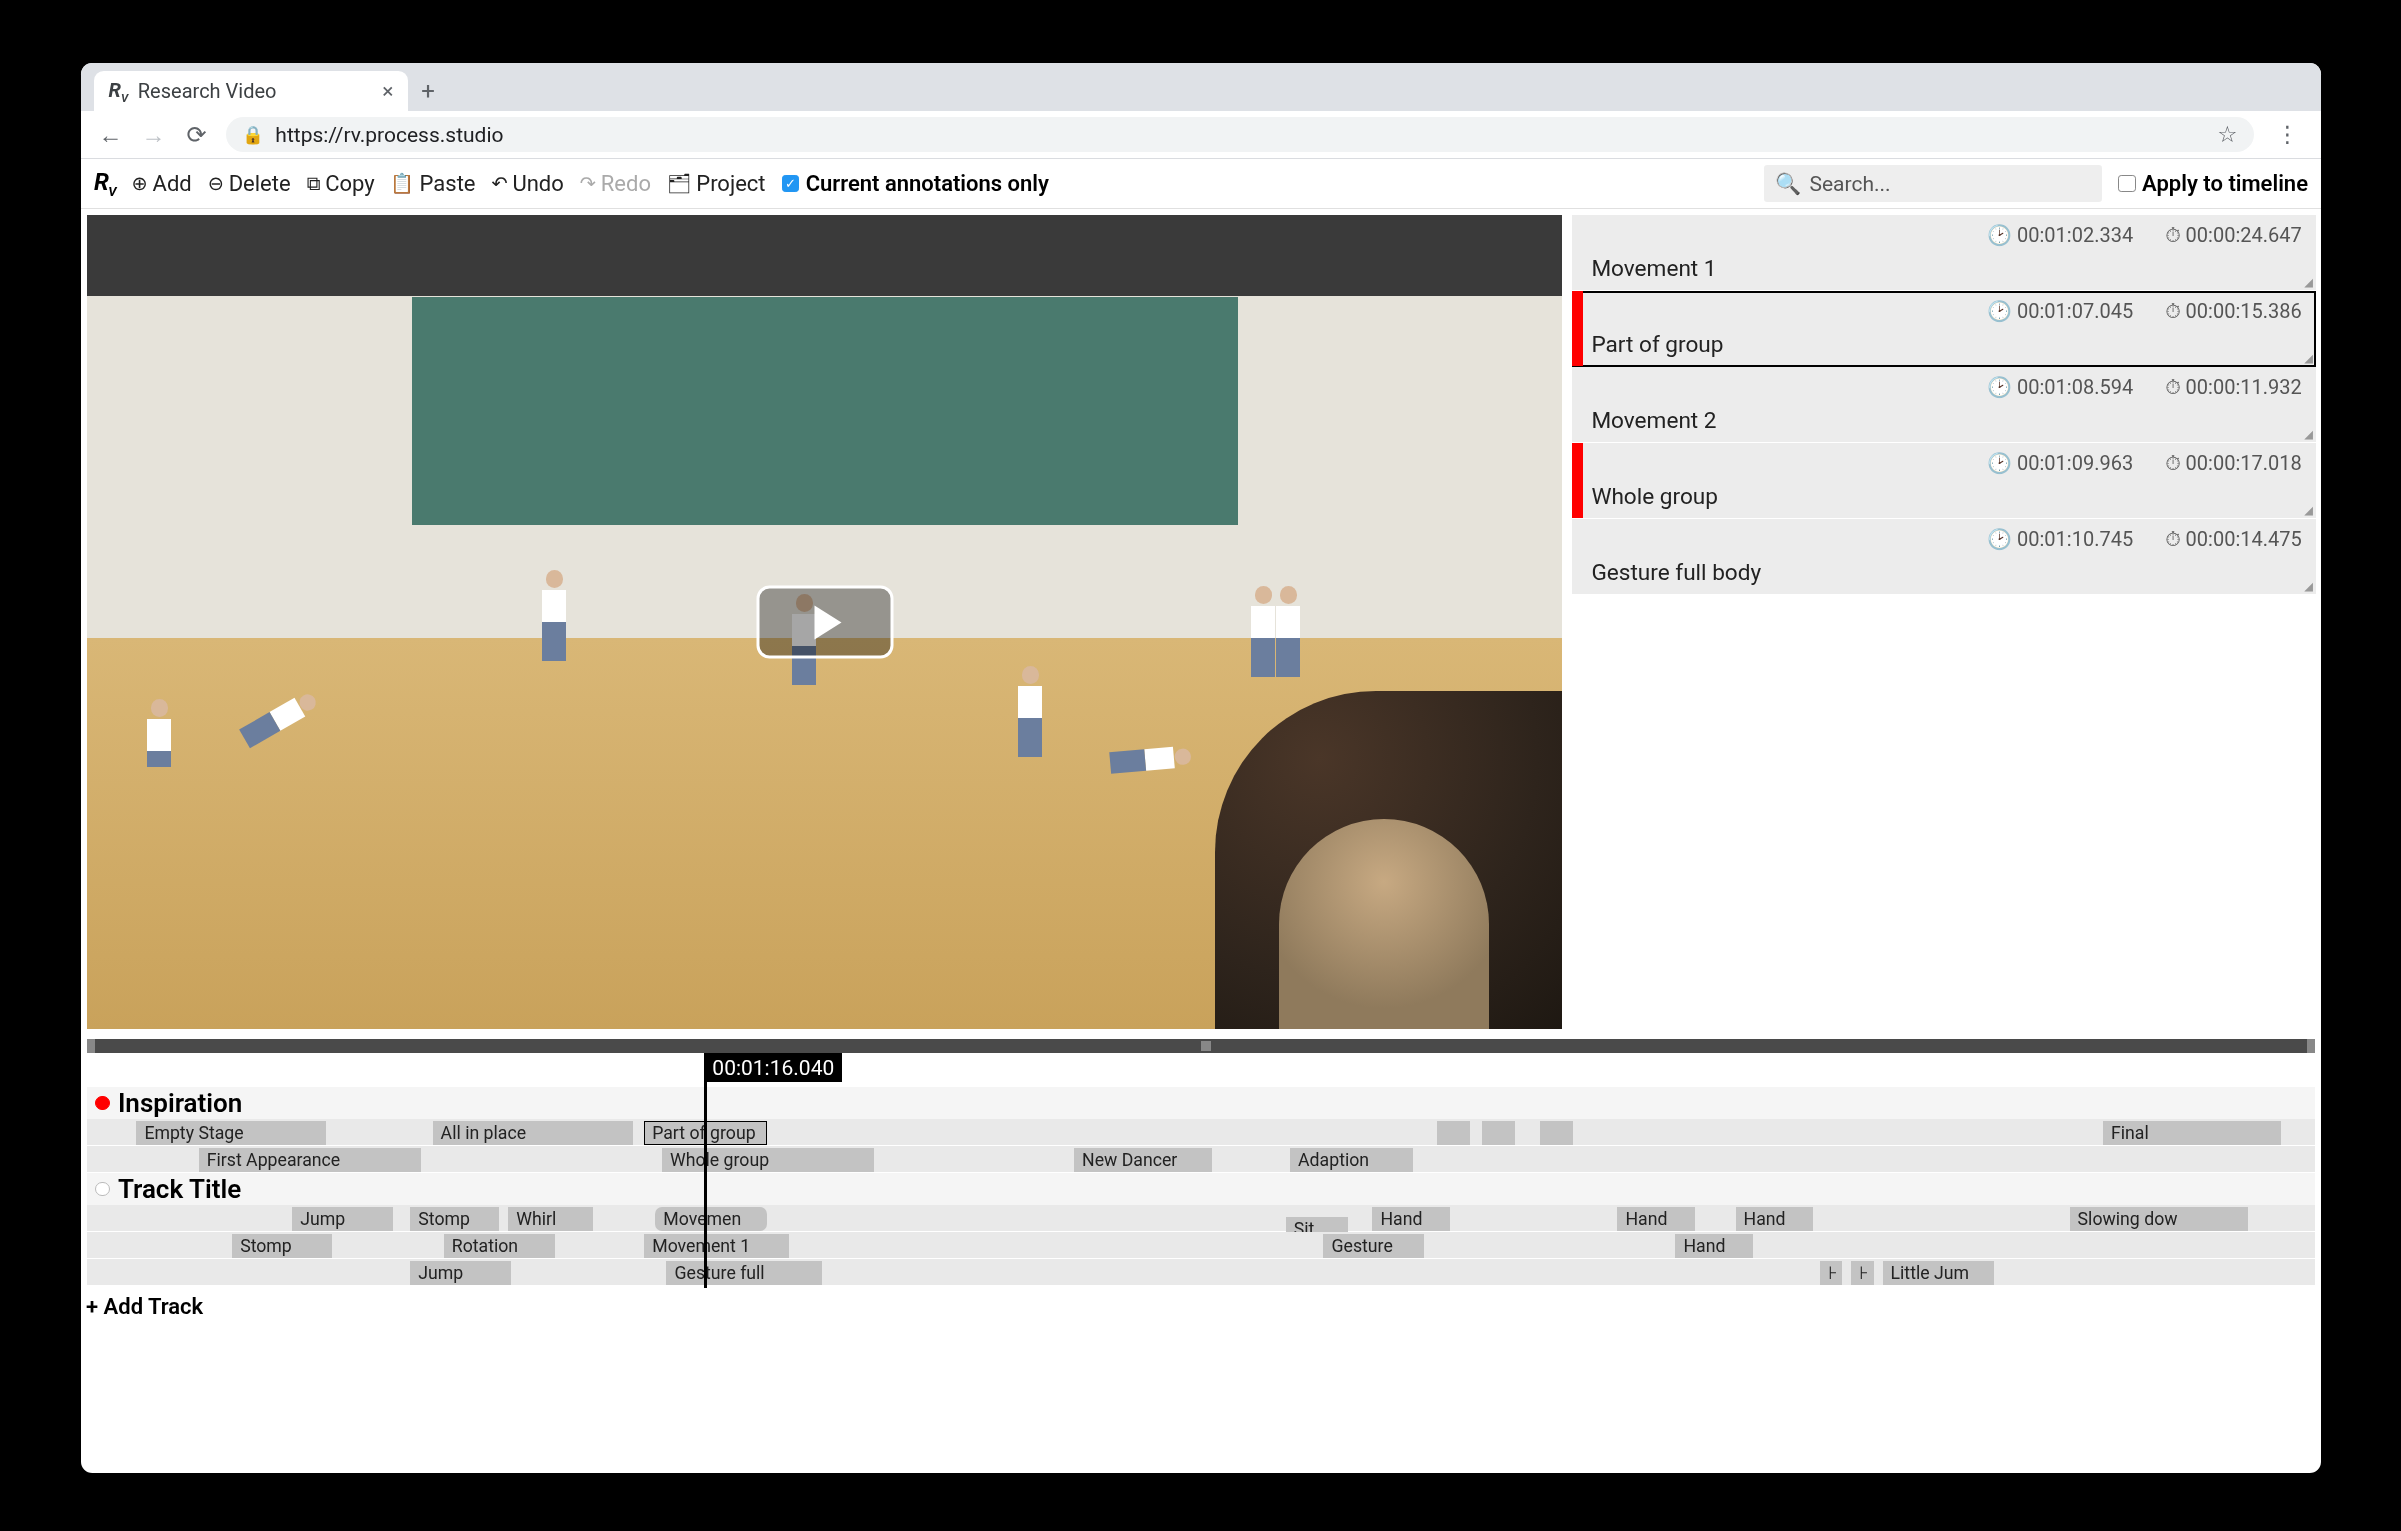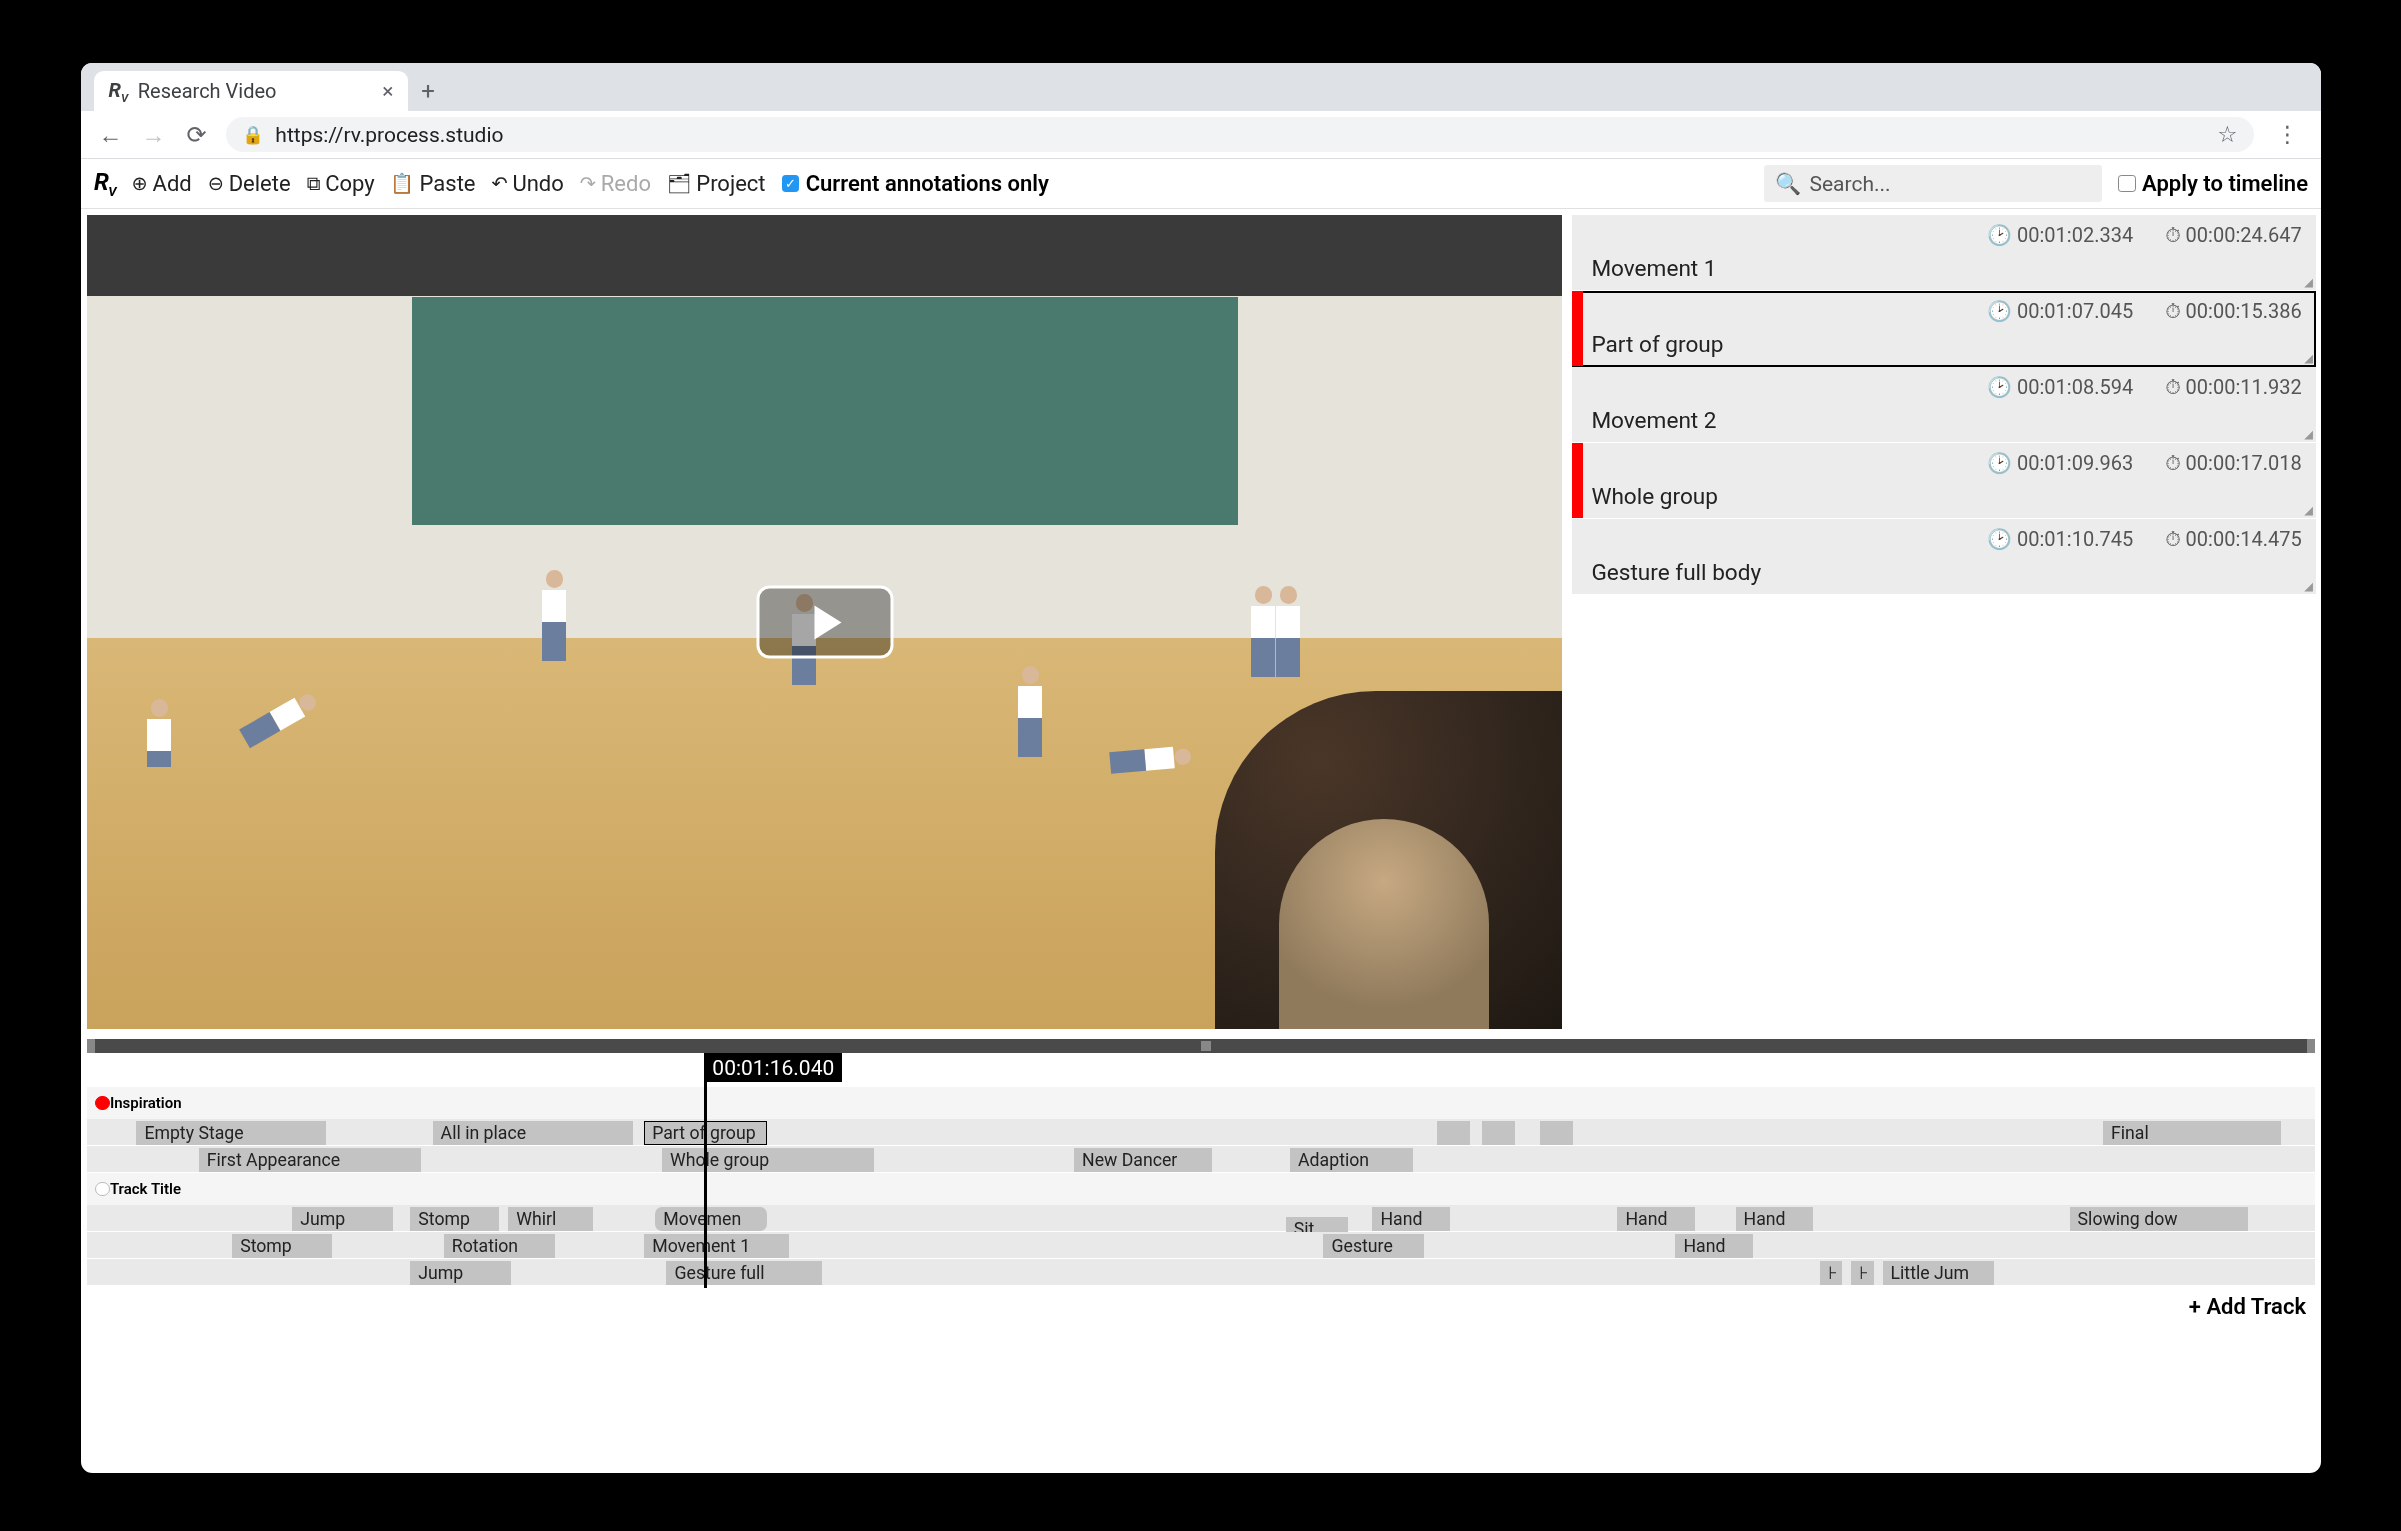--- a/index.html
+++ b/index.html
@@ -53,28 +53,28 @@
   .annrow .resize { position: absolute; right: 3.2px; bottom: 1.6px; color: #999; font-size: 11.3px; }
   
   .scrub { height: 14.5px; background: #4a4a4a; margin: 9.7px 6.4px 0 6.4px; position: relative; }
   .scrub .handle { position: absolute; left: 50%; top: 2.4px; width: 9.7px; height: 9.7px; background: #888; }
   .scrub .lcap, .scrub .rcap { position: absolute; top: 0; width: 8px; height: 14.5px; background: #888; }
   .scrub .lcap { left: 0; } .scrub .rcap { right: 0; }
   .timecode-row { height: 34px; position: relative; margin: 0 6.4px; }
   .playhead-flag { position: absolute; top: 0; background: #000; color: #fff; font-size: 21px; padding: 2.4px 8px; white-space: nowrap; }
   .playhead-line { position: absolute; top: 0; width: 2.4px; background: #000; z-index: 5; }
   .tracks { margin: 0 6.4px; position: relative; }
-  .trackhead { height: 32px; display: flex; align-items: center; gap: 0; padding-left: 8px; font-size: 15px; font-weight: 600; background: #f5f5f5; }
+  .trackhead { height: 32px; display: flex; align-items: center; gap: 8px; padding-left: 8px; font-size: 26px; font-weight: 600; background: #f5f5f5; }
   .trackhead .dot { width: 14.5px; height: 14.5px; border-radius: 50%; }
   .trackhead .dot.red { background: #ff0000; border: 1.6px solid #ff0000; }
   .trackhead .dot.grey { background: #fff; border: 1.6px solid #bbb; }
   .lane { height: 27px; background: #e9e9e9; position: relative; border-bottom: 1.6px solid #fff; }
   .clip { position: absolute; top: 1.6px; height: 24px; background: #c3c3c3; font-size: 17.7px; display: flex; align-items: center; padding: 0 8px; color: #222; overflow: hidden; white-space: nowrap; }
   .clip.sel { outline: 1.6px solid #000; outline-offset: -1.6px; }
-  .addtrack { text-align: right; padding: 8px 15px; font-size: 22px; font-weight: 600; }
+  .addtrack { padding: 8px 5px; font-size: 22px; font-weight: 600; }
   .footer { text-align: center; font-family: "Courier New", monospace; font-size: 19.3px; color: #666; padding: 11.3px 0 6.4px; }
   .footer a { color: #666; text-decoration: underline; }
   
   .d1 { left: 56px; top: 484px; } .d1 .body{background:#fff;} .d1 .legs{height:16px;}
   .d2 { left: 177px; top: 459px; transform: rotate(60deg) scale(0.9);} 
   .d3 { left: 451px; top: 355px; }
   .d4 { left: 701px; top: 379px; }
   .d5 { left: 927px; top: 451px; }
   .d6 { left: 1048px; top: 500px; transform: rotate(85deg) scale(0.9);}
   .d7 { left: 1160px; top: 371px; }

